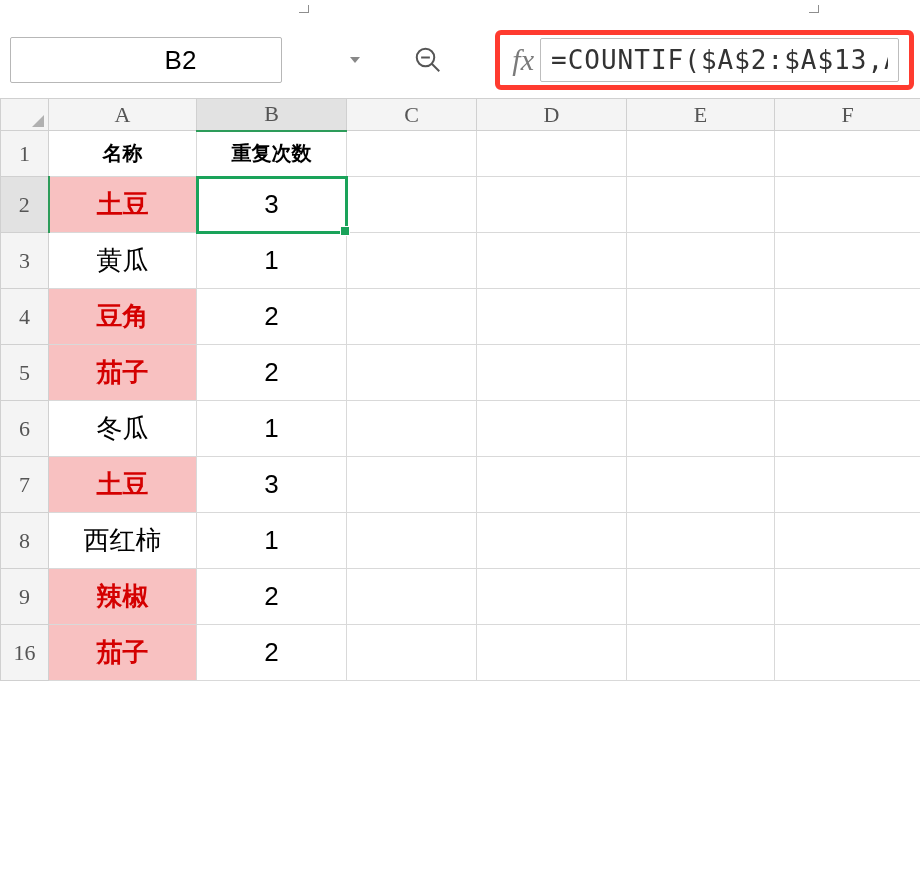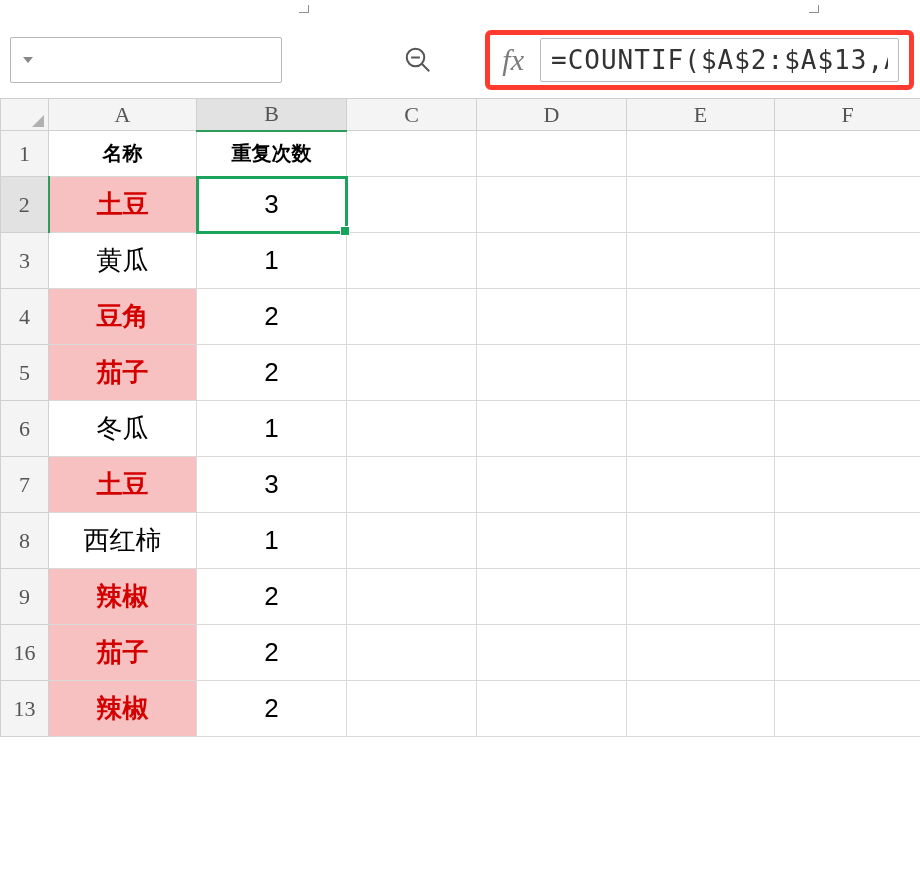--- a/index.html
+++ b/index.html
@@ -73,21 +73,20 @@
     align-items: center;
     justify-content: center;
     color: #555;
   }
   .zoom-btn svg { width: 30px; height:30px; stroke:#555; }
 
   .formula-area {
     flex: 1;
     display: flex;
     align-items: center;
-    gap: 10px;
     border: 5px solid #ff3b2f;
     border-radius: 6px;
     padding: 6px 10px 6px 6px;
     height: 60px;
     margin-left: 30px;
   }
   .fx-label {
     font-family: "Brush Script MT", cursive;
     font-style: italic;
     font-size: 30px;
@@ -218,20 +217,21 @@
 <body>
 
 <div class="ruler-marks">
   <span class="mark" style="left:300px"></span>
   <span class="mark" style="left:810px"></span>
 </div>
 
 <div class="topbar">
 
   <div class="namebox-wrap">
+    <input class="namebox-input" value="B2" style="">
     <div class="namebox-dd">
       <svg viewBox="0 0 10 6">
           <path d="M0 0 L5 6 L10 0 Z" fill="#888"></path>
         </svg>
     </div>
   </div>
 
   <div style="flex:1"></div>
 
   <div class="zoom-btn">
@@ -369,25 +369,16 @@
     <td class="rowhead">16</td>
     <td class="cell redfill"><span>茄子</span></td>
     <td class="cell"><span>2</span></td>
     <td class="cell"></td>
           <td class="cell"></td>
           <td class="cell"></td>
           <td class="cell"></td>
   </tr>
 
 
-  <tr>
-    <td class="rowhead">13</td>
-    <td class="cell redfill"><span>辣椒</span></td>
-    <td class="cell"><span>2</span></td>
-    <td class="cell"></td>
-          <td class="cell"></td>
-          <td class="cell"></td>
-          <td class="cell"></td>
-  </tr>
 
 </tbody>
     </table>
 </div>
 
 </body></html>

